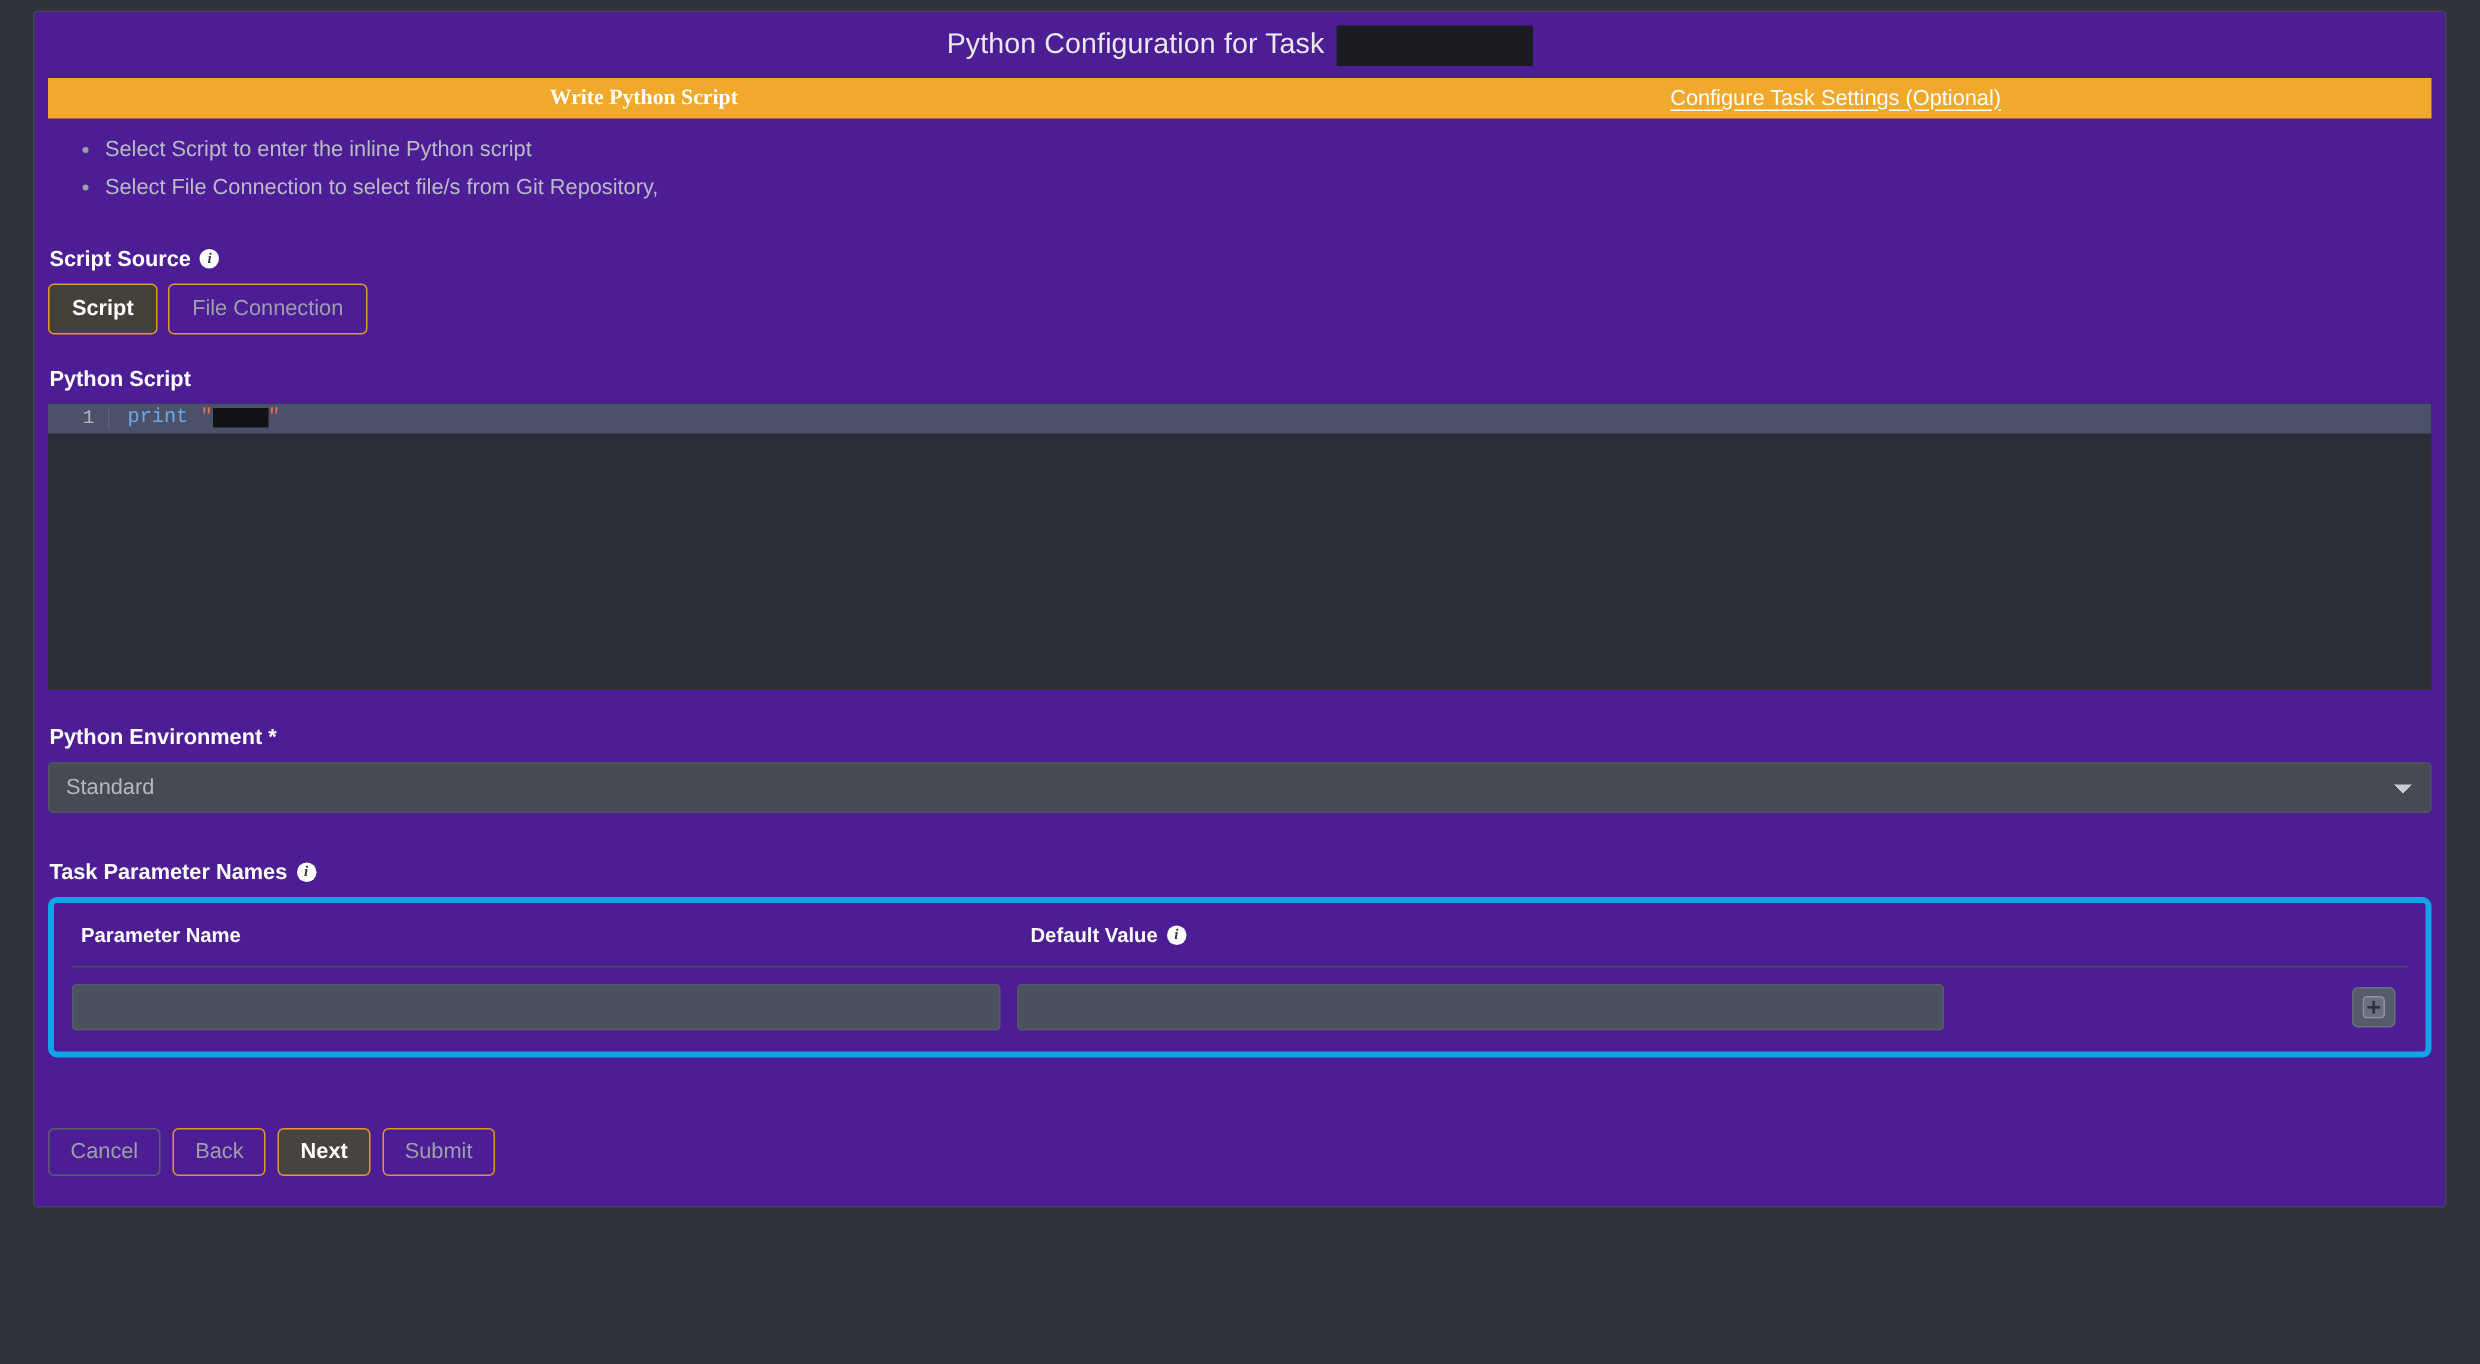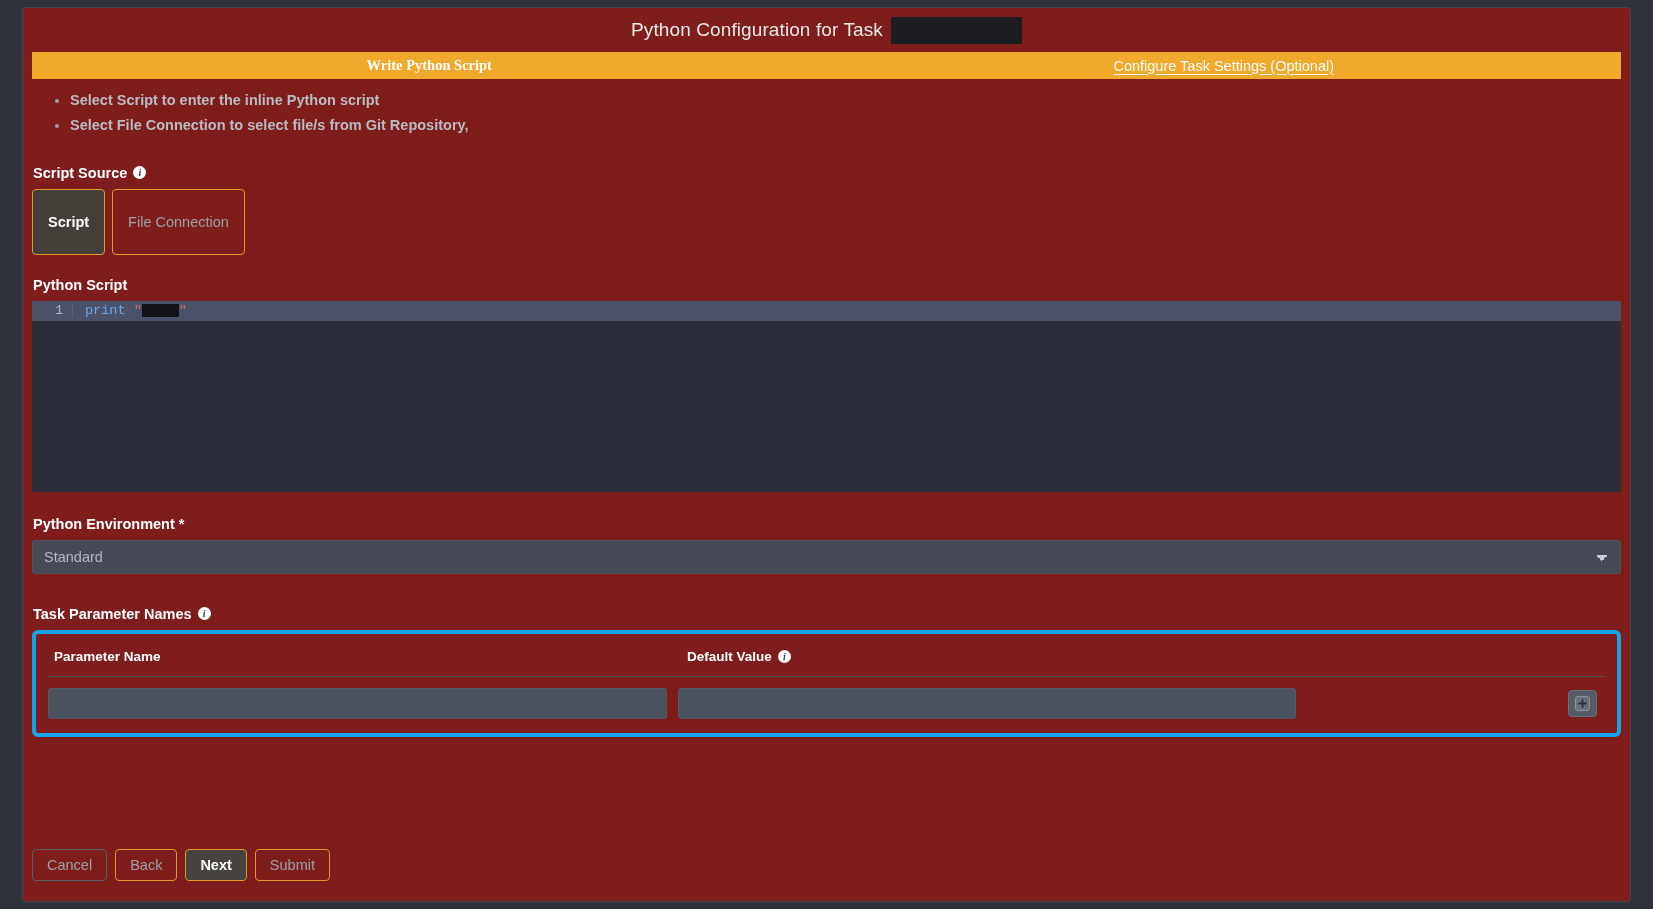--- a/index.html
+++ b/index.html
@@ -11,22 +11,22 @@
   body {
     width: 1653px; height: 909px;
     overflow: hidden;
     position: relative;
   }
 
   
   .page {
     position: absolute;
     left: 22px; top: 7px;
-    width: 1609px; height: 895px;
-    background: #7f1d1d;
+    width: 1609px; height: 798px;
+    background: #4c1d95;
     border: 1px solid #43464f;
     border-radius: 3px;
     overflow: hidden;
   }
 
   
   .titlebar {
     height: 44px;
     display: flex;
     align-items: center;
@@ -76,21 +76,20 @@
     color: #b9bcc4;
     font-size: 14.5px;
     margin: 24px 0 0 1px;
   }
   ul.bullets {
     margin: 9px 0 0 0;
     padding-left: 38px;
     color: #b9bcc4;
     font-size: 14.5px;
     line-height: 1.72;
-    font-weight: bold;
   }
   ul.bullets li::marker { color: #9a9ea8; }
 
   .field-label {
     color: #ffffff;
     font-weight: bold;
     font-size: 14.5px;
     margin: 0 0 8px 1px;
     display: flex;
     align-items: center;
@@ -112,21 +111,21 @@
     text-align: center;
     font-family: "Liberation Serif", serif;
     position: relative; top: 0px;
   }
 
   
   .seg-group { display: flex; gap: 7px; }
   .seg {
     border: 1px solid #e09b28;
     border-radius: 4px;
-    padding: 24px 15px;
+    padding: 8px 15px;
     font-size: 14.5px;
     background: transparent;
     color: #9ba0aa;
     cursor: pointer;
     font-family: "Liberation Sans", sans-serif;
   }
   .seg.selected {
     background: #45424079;
     background: #453f3a;
     color: #ffffff;

